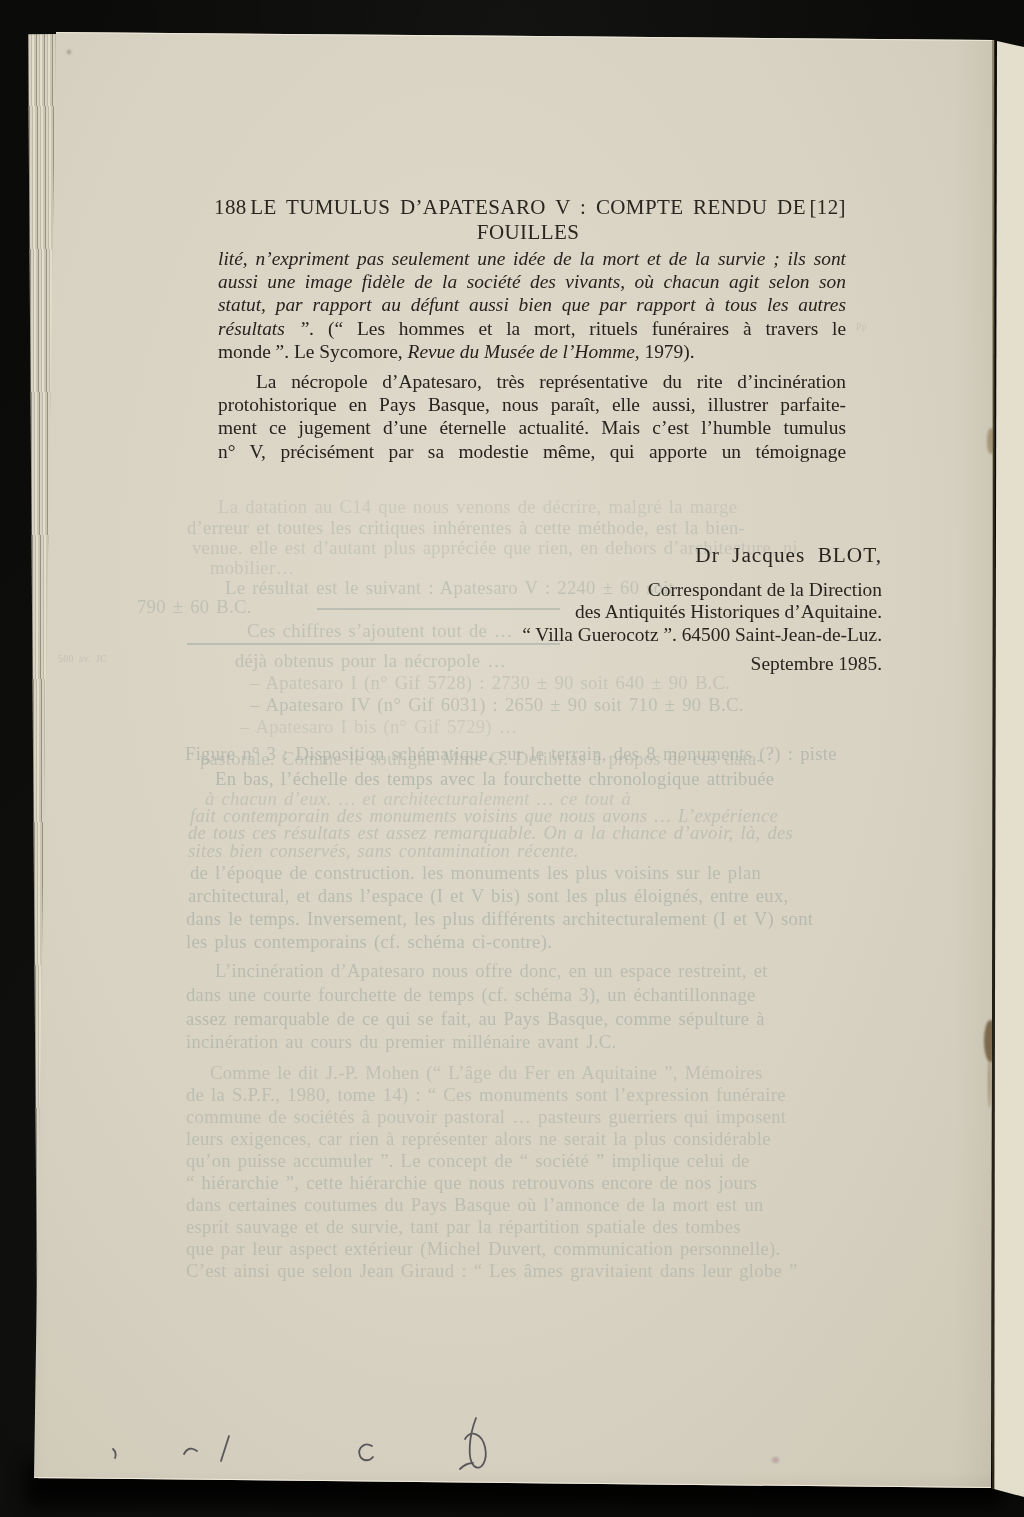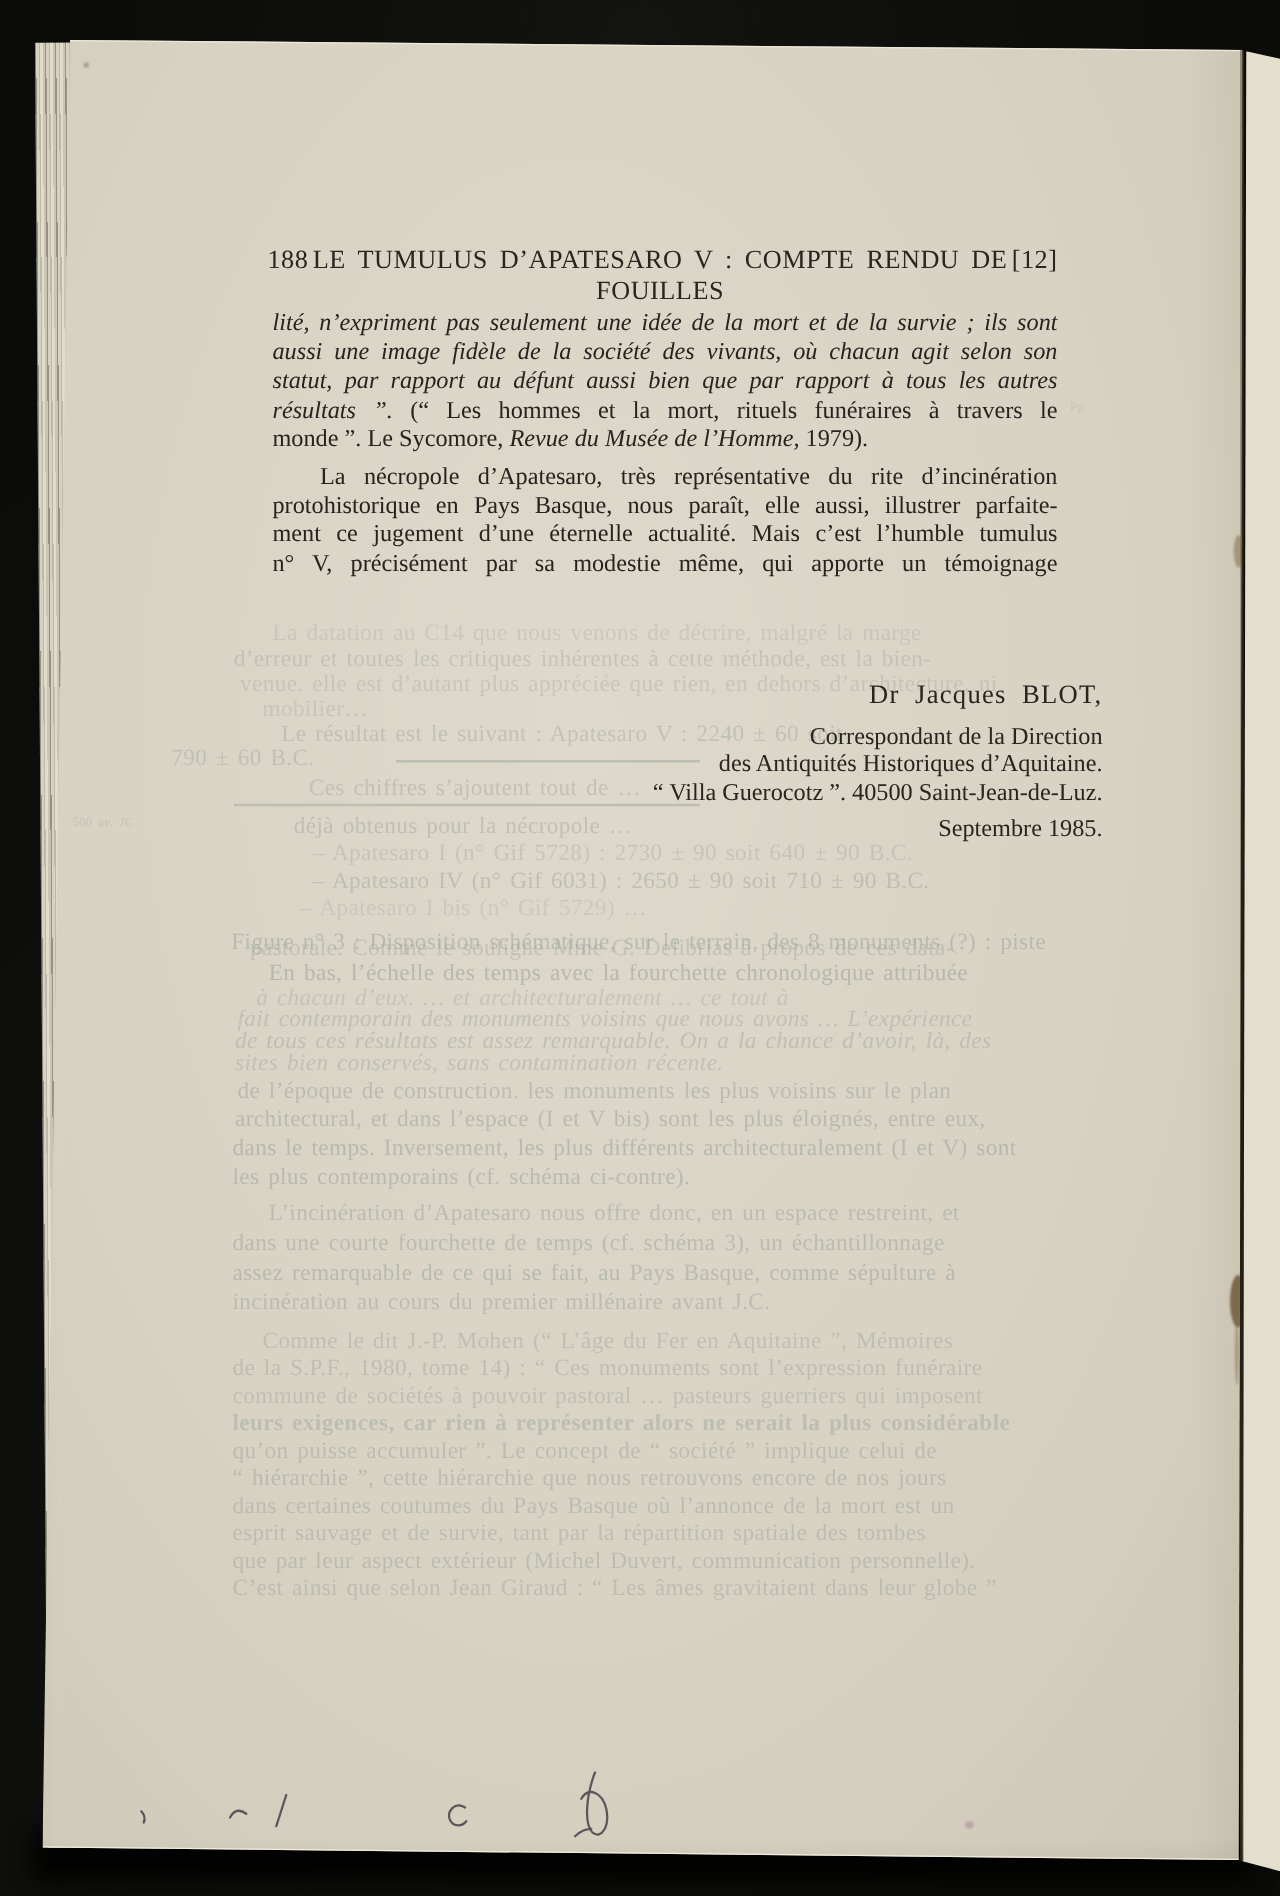--- a/index.html
+++ b/index.html
@@ -96,21 +96,21 @@
         <div class="ghost" style="left: 188px; top: 885px; width: 656px; opacity: 0.5;">architectural, et dans l’espace (I et V bis) sont les plus éloignés, entre eux,</div>
         <div class="ghost" style="left: 186px; top: 908px; width: 660px; opacity: 0.52;">dans le temps. Inversement, les plus différents architecturalement (I et V) sont</div>
         <div class="ghost" style="left: 186px; top: 931px; width: 470px; opacity: 0.5;">les plus contemporains (cf. schéma ci-contre).</div>
         <div class="ghost" style="left: 215px; top: 960px; width: 630px; opacity: 0.46;">L’incinération d’Apatesaro nous offre donc, en un espace restreint, et</div>
         <div class="ghost" style="left: 186px; top: 984px; width: 658px; opacity: 0.48;">dans une courte fourchette de temps (cf. schéma 3), un échantillonnage</div>
         <div class="ghost" style="left: 186px; top: 1008px; width: 658px; opacity: 0.5;">assez remarquable de ce qui se fait, au Pays Basque, comme sépulture à</div>
         <div class="ghost" style="left: 186px; top: 1031px; width: 530px; opacity: 0.46;">incinération au cours du premier millénaire avant J.C.</div>
         <div class="ghost" style="left: 210px; top: 1062px; width: 635px; opacity: 0.4;">Comme le dit J.-P. Mohen (“ L’âge du Fer en Aquitaine ”, Mémoires</div>
         <div class="ghost" style="left: 186px; top: 1084px; width: 658px; opacity: 0.42;">de la S.P.F., 1980, tome 14) : “ Ces monuments sont l’expression funéraire</div>
         <div class="ghost" style="left: 186px; top: 1106px; width: 658px; opacity: 0.4;">commune de sociétés à pouvoir pastoral … pasteurs guerriers qui imposent</div>
-        <div class="ghost" style="left: 186px; top: 1128px; width: 658px; opacity: 0.42; font-weight: bold;">leurs exigences, car rien à représenter alors ne serait la plus considérable</div>
+        <div class="ghost" style="left: 186px; top: 1128px; width: 658px; opacity: 0.42;">leurs exigences, car rien à représenter alors ne serait la plus considérable</div>
         <div class="ghost" style="left: 186px; top: 1150px; width: 658px; opacity: 0.44;">qu’on puisse accumuler ”. Le concept de “ société ” implique celui de</div>
         <div class="ghost" style="left: 186px; top: 1172px; width: 658px; opacity: 0.46;">“ hiérarchie ”, cette hiérarchie que nous retrouvons encore de nos jours</div>
         <div class="ghost" style="left: 186px; top: 1194px; width: 658px; opacity: 0.44;">dans certaines coutumes du Pays Basque où l’annonce de la mort est un</div>
         <div class="ghost" style="left: 186px; top: 1216px; width: 658px; opacity: 0.42;">esprit sauvage et de survie, tant par la répartition spatiale des tombes</div>
         <div class="ghost" style="left: 186px; top: 1238px; width: 660px; opacity: 0.44;">que par leur aspect extérieur (Michel Duvert, communication personnelle).</div>
         <div class="ghost" style="left: 186px; top: 1260px; width: 662px; opacity: 0.42;">C’est ainsi que selon Jean Giraud : “ Les âmes gravitaient dans leur globe ”</div>
         <div class="grule" style="left: 317px; top: 608px; width: 243px; opacity: 0.45;"></div>
         <div class="grule" style="left: 187px; top: 643px; width: 373px; opacity: 0.45;"></div>
       </div>
 
@@ -131,21 +131,21 @@
         <div class="jline ind"><span>La nécropole d’Apatesaro, très représentative du rite d’incinération</span></div>
         <div class="jline"><span>protohistorique en Pays Basque, nous paraît, elle aussi, illustrer parfaite-</span></div>
         <div class="jline"><span>ment ce jugement d’une éternelle actualité. Mais c’est l’humble tumulus</span></div>
         <div class="jline"><span>n° V, précisément par sa modestie même, qui apporte un témoignage</span></div>
       </div>
 
     <div class="sig sig-name">Dr Jacques BLOT,</div>
     <div class="sig sig-lines">
       <div>Correspondant de la Direction</div>
       <div>des Antiquités Historiques d’Aquitaine.</div>
-      <div>“ Villa Guerocotz ”. 40500 Saint-Jean-de-Luz.</div>
+      <div>“ Villa Guerocotz ”. 64500 Saint-Jean-de-Luz.</div>
     </div>
     <div class="sig sig-date">Septembre 1985.</div>
 
     <div id="stain-layer">
         <div class="stain" style="left: 984px; top: 1020px; width: 13px; height: 42px; background: rgb(111, 90, 58); opacity: 0.85;"></div>
         <div class="stain" style="left: 988px; top: 1056px; width: 3px; height: 52px; background: rgb(138, 116, 78); opacity: 0.55;"></div>
         <div class="stain" style="left: 987px; top: 428px; width: 8px; height: 26px; background: rgb(138, 118, 80); opacity: 0.6;"></div>
         <div class="stain" style="left: 67px; top: 50px; width: 4px; height: 4px; background: rgb(138, 128, 112); opacity: 0.7;"></div>
         <div class="stain" style="left: 772px; top: 1457px; width: 7px; height: 6px; background: rgb(155, 111, 133); opacity: 0.4;"></div>
       </div>

